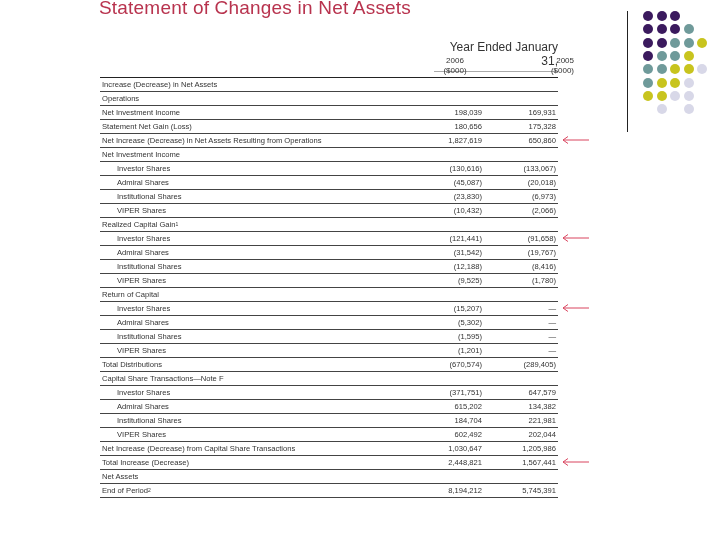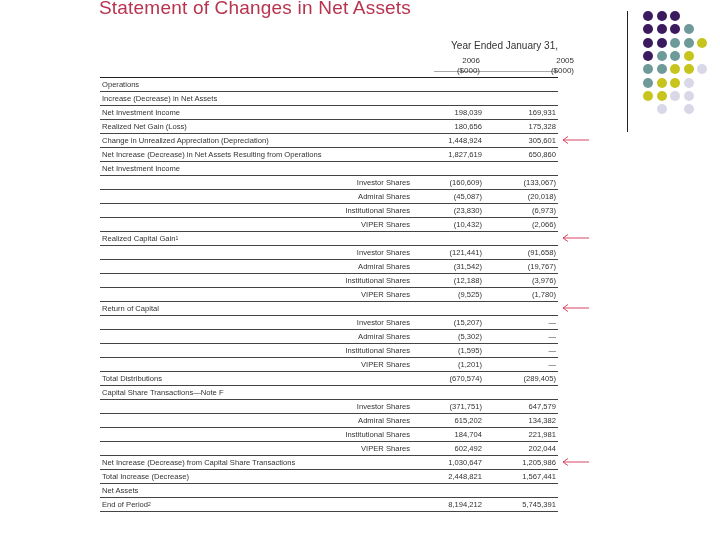--- a/index.html
+++ b/index.html
@@ -1,30 +1,30 @@
 <!DOCTYPE html>
 <html><head>
 <meta charset="utf-8">
 <style>
   html, body { margin:0; padding:0; }
   body { width:720px; height:540px; background:#ffffff; position:relative; overflow:hidden;
          font-family:"Liberation Sans", sans-serif; color:#333; }
   .title { position:absolute; left:99px; top:-3px; font-size:19px; color:#b8334e; font-weight:normal; letter-spacing:0.2px; }
-  .year-header { position:absolute; left:434px; top:40px; width:124px; text-align:right; font-size:10px; color:#333;
-                 border-bottom:1px solid #aaa; padding-bottom:20px; }
+  .year-header { position:absolute; left:434px; top:40px; width:124px; text-align:right; font-size:12px; color:#333;
+                 border-bottom:1px solid #aaa; padding-bottom:3px; }
   .col-head { position:absolute; top:56px; width:60px; text-align:right; font-size:8px; line-height:10px; color:#333; }
-  .col-head.c1 { left:430px; width:50px; }
+  .col-head.c1 { left:430px; width:50px;text-align:center; }
   .col-head.c2 { left:514px; width:60px; }
   table.stmt { position:absolute; left:100px; top:77px; width:458px; border-collapse:collapse; font-size:7.6px; }
   table.stmt td { height:13px; padding:0 0 0 2px; border-bottom:1px solid #444; white-space:nowrap; line-height:13px; }
   table.stmt tr:first-child td { border-top:1.5px solid #222; }
   table.stmt td.num { text-align:right; padding-right:2px; }
   table.stmt td.v1 { width:70px; }
   table.stmt td.v2 { width:70px; }
-  table.stmt td.indent { padding-left:17px;text-align:right; }
+  table.stmt td.indent { padding-left:17px; }
   sup { font-size:5px; vertical-align:top; }
   .arrow { position:absolute; left:562px; width:28px; height:8px; }
   .arrow svg { display:block; }
   .vline { position:absolute; left:627px; top:11px; width:1px; height:121px; background:#222; }
   .dots { position:absolute; left:0; top:0; }
   .dot { position:absolute; width:10px; height:10px; border-radius:50%; }
 </style>
 </head>
 <body>
 
@@ -36,57 +36,52 @@
   <div>($000)</div>
 </div>
 <div class="col-head c2">
   <div>2005</div>
   <div>($000)</div>
 </div>
 
 <table class="stmt">
   <tbody id="stmt-body">
       <tr>
+        <td><span>Increase (Decrease) in Net Assets</span></td>
+        <td class="num v1"></td>
+        <td class="num v2"></td>
+      </tr>
+      <tr>
         <td><span>Operations</span></td>
-        <td class="num v1"></td>
-        <td class="num v2"></td>
-      </tr>
-      <tr>
-        <td><span>Increase (Decrease) in Net Assets</span></td>
         <td class="num v1"></td>
         <td class="num v2"></td>
       </tr>
       <tr>
         <td><span>Net Investment Income</span></td>
         <td class="num v1">198,039</td>
         <td class="num v2">169,931</td>
       </tr>
       <tr>
-        <td><span>Realized Net Gain (Loss)</span></td>
+        <td><span>Statement Net Gain (Loss)</span></td>
         <td class="num v1">180,656</td>
         <td class="num v2">175,328</td>
-      </tr>
-      <tr>
-        <td><span>Change in Unrealized Appreciation (Depreciation)</span></td>
-        <td class="num v1">1,448,924</td>
-        <td class="num v2">305,601</td>
       </tr>
       <tr>
         <td><span>Net Increase (Decrease) in Net Assets Resulting from Operations</span></td>
         <td class="num v1">1,827,619</td>
         <td class="num v2">650,860</td>
       </tr>
       <tr>
         <td><span>Net Investment Income</span></td>
         <td class="num v1"></td>
         <td class="num v2"></td>
       </tr>
       <tr>
         <td class="indent"><span>Investor Shares</span></td>
-        <td class="num v1">(160,609)</td>
+        <td class="num v1">(130,616)</td>
         <td class="num v2">(133,067)</td>
       </tr>
       <tr>
         <td class="indent"><span>Admiral Shares</span></td>
         <td class="num v1">(45,087)</td>
         <td class="num v2">(20,018)</td>
       </tr>
       <tr>
         <td class="indent"><span>Institutional Shares</span></td>
         <td class="num v1">(23,830)</td>
@@ -108,21 +103,21 @@
         <td class="num v2">(91,658)</td>
       </tr>
       <tr>
         <td class="indent"><span>Admiral Shares</span></td>
         <td class="num v1">(31,542)</td>
         <td class="num v2">(19,767)</td>
       </tr>
       <tr>
         <td class="indent"><span>Institutional Shares</span></td>
         <td class="num v1">(12,188)</td>
-        <td class="num v2">(3,976)</td>
+        <td class="num v2">(8,416)</td>
       </tr>
       <tr>
         <td class="indent"><span>VIPER Shares</span></td>
         <td class="num v1">(9,525)</td>
         <td class="num v2">(1,780)</td>
       </tr>
       <tr>
         <td><span>Return of Capital</span></td>
         <td class="num v1"></td>
         <td class="num v2"></td>

